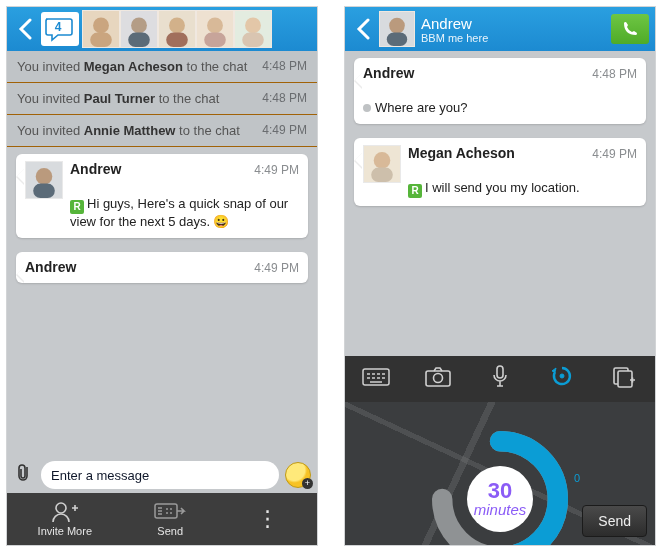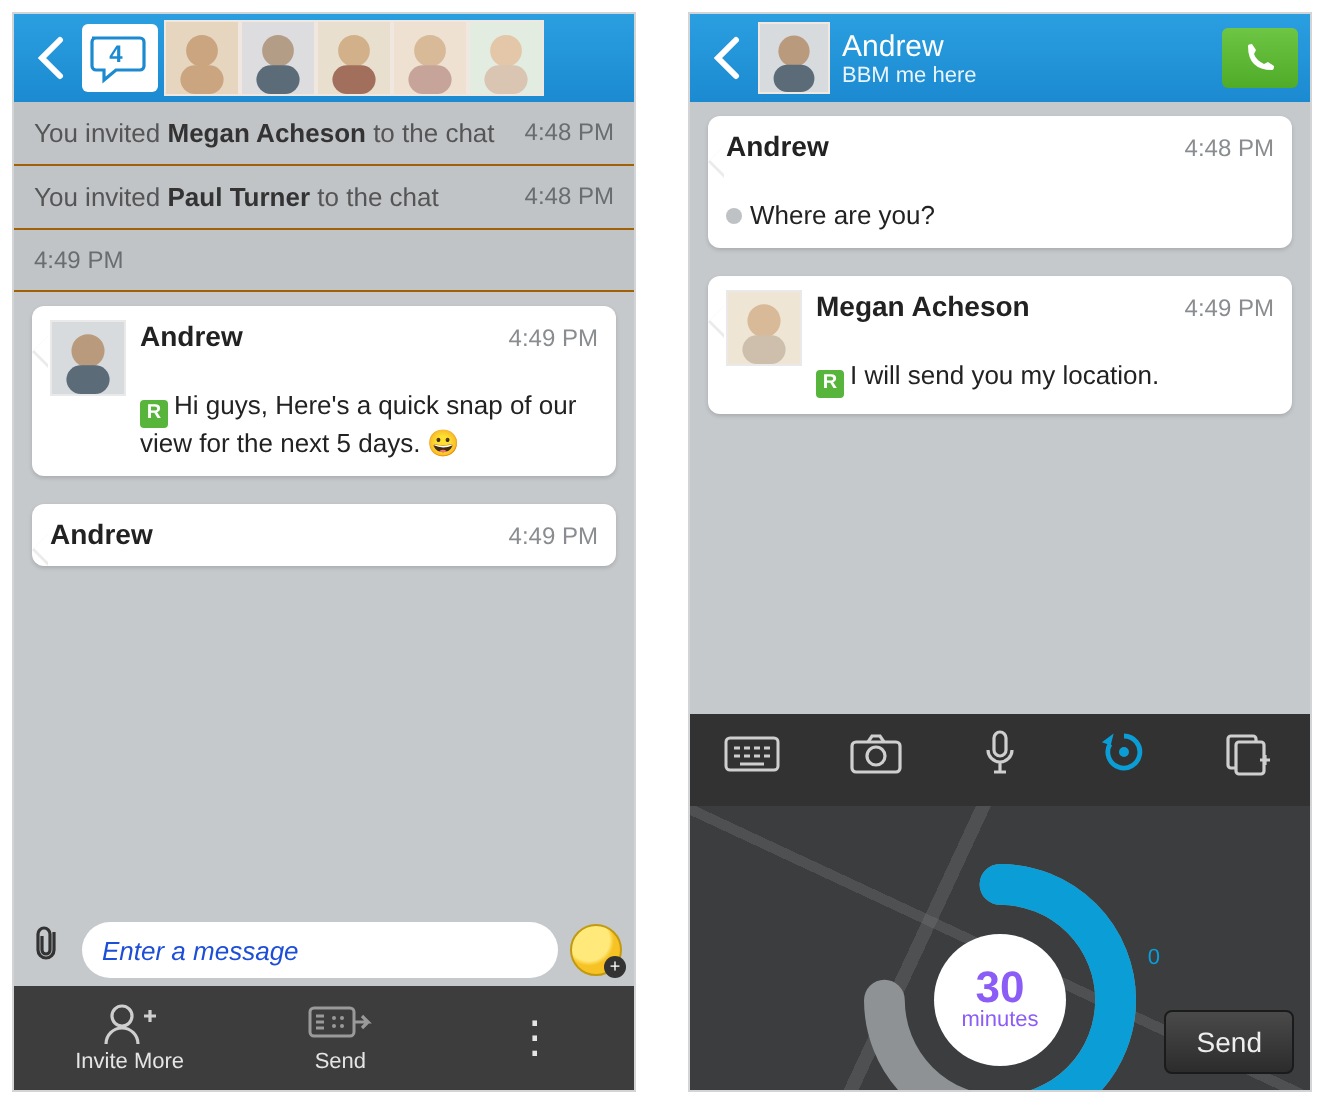--- a/index.html
+++ b/index.html
@@ -128,21 +128,21 @@
   .compose {
     display:flex; align-items:center;
     background:#c6c9cc;
     padding:3px 6px 4px 6px;
   }
   .clip { width:22px; font-size:20px; color:#333; text-align:center; }
   .input {
     flex:1; height:28px; background:#fff; border-radius:14px;
     display:flex; align-items:center; padding:0 10px; margin:0 6px;
   }
-  .input span{ color:#1d4ed8; font-style:italic; font-size:13px;}
+  .input span{ color:#0f172a; font-size:13px;}
   .smile {
     width:26px; height:26px; border-radius:50%;
     background:radial-gradient(circle at 35% 30%, #ffe97a 0 45%, #f7c224 55% 100%);
     border:1px solid #c29a10;
     position:relative;
   }
   .smile::after{
     content:"+"; position:absolute; right:-3px; bottom:-2px;
     background:#333; color:#fff; font-size:9px;
     width:11px; height:11px; border-radius:50%;
@@ -183,21 +183,21 @@
   .arc-wrap{ position:relative; width:170px; height:170px; margin-top:4px;}
   .arc-wrap svg{width:100%; height:100%;}
   .arc-center{
     position:absolute; left:50%; top:50%;
     width:66px; height:66px; margin:-33px 0 0 -33px;
     background:#fff; border-radius:50%;
     display:flex; flex-direction:column; align-items:center; justify-content:center;
     color:#8b5cf6;
   }
   .arc-center .n{font-size:22px; font-weight:bold; line-height:1;}
-  .arc-center .u{font-size:11px; margin-top:-1px;}
+  .arc-center .u{font-size:15px; margin-top:-1px;font-style:italic;}
   .arc-lbl{position:absolute; font-size:11px; color:#0b9dd5;}
   .send{
     position:absolute; right:8px; bottom:8px;
     background: linear-gradient(#4a4a4a,#2c2c2c);
     color:#eee; font-size:14px;
     padding:7px 15px; border-radius:4px;
     border:1px solid #1b1b1b;
   }
 </style>
 </head>
@@ -257,20 +257,21 @@
 
   <div class="sys">
     <span><span>You invited </span><strong>Megan Acheson</strong><span> to the chat</span></span>
     <span class="time">4:48 PM</span>
   </div>
   <div class="sys">
     <span><span>You invited </span><strong>Paul Turner</strong><span> to the chat</span></span>
     <span class="time">4:48 PM</span>
   </div>
   <div class="sys">
+    <span><span>You invited </span><strong>Annie Matthew</strong><span> to the chat</span></span>
     <span class="time">4:49 PM</span>
   </div>
 
   <div class="bub">
     <div class="bub-head">
       <div class="bub-face"><svg viewBox="0 0 10 10">
             <rect width="10" height="10" fill="#d8dbde"></rect>
             <circle cx="5" cy="4" r="2.3" fill="#ba9a7d"></circle>
             <rect x="2" y="6" width="6" height="4" rx="2" fill="#5b6b78"></rect>
           </svg></div>

